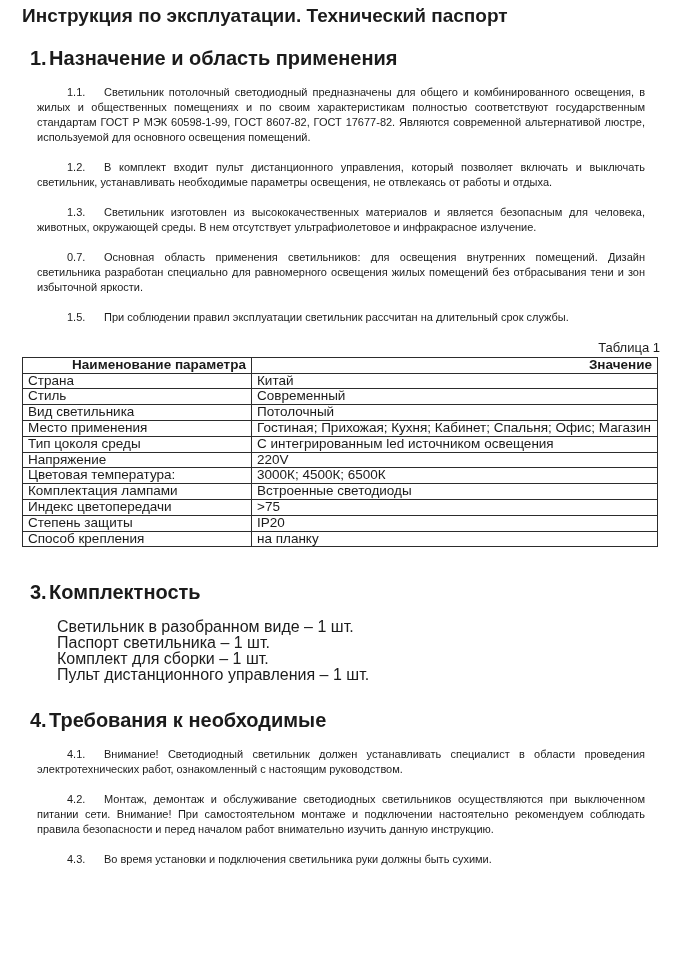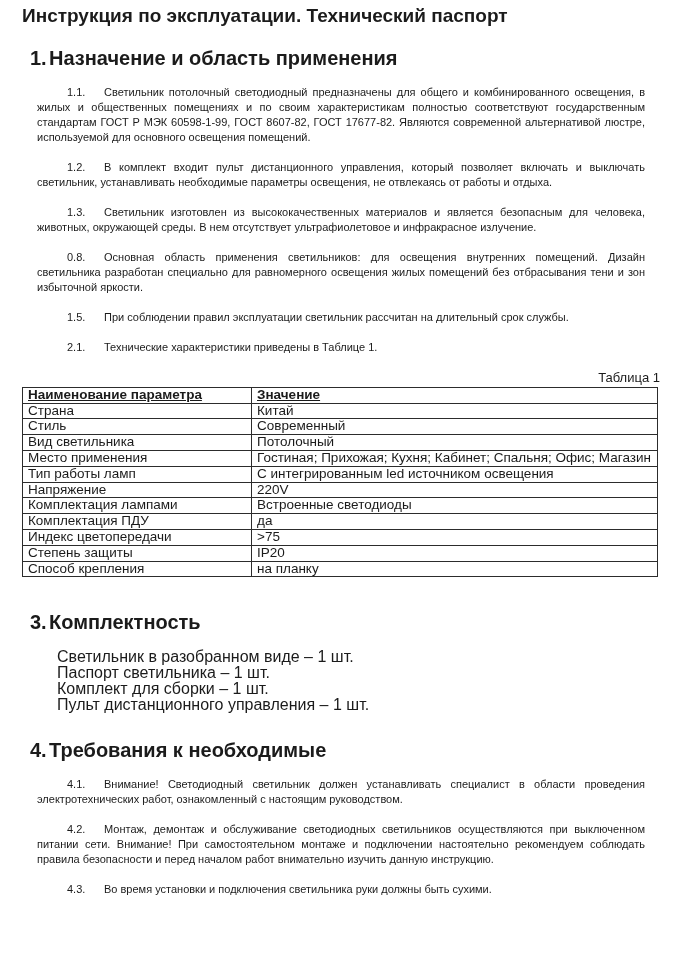--- a/index.html
+++ b/index.html
@@ -68,22 +68,21 @@
   table.spec th, table.spec td {
     border: 1px solid #2c2c2c;
     padding: 0 5px;
     height: 14.8px;
     line-height: 14.8px;
     white-space: nowrap;
     overflow: hidden;
   }
   table.spec th {
     font-weight: bold;
-    text-align: left;
-    text-decoration: underline;
+    text-align: right;
   }
   table.spec .col-name { width: 218px; }
   .kit-list {
     margin: 15px 0 0 35px;
     font-size: 16px;
     line-height: 15.8px;
   }
   .kit-item { margin: 0; }
   .sec3-block { margin-top: 33px; }
   .sec4-block { margin-top: 25px; }
@@ -96,25 +95,24 @@
 
   <div class="page-subtitle">Инструкция по эксплуатации.  Технический паспорт</div>
 
   <div class="sec-heading">
     <span class="hnum">1.</span><span>Назначение и область применения</span>
   </div>
 
   <p class="para"><span class="pnum">1.1.</span><span>Светильник потолочный светодиодный предназначены для общего и комбинированного освещения, в жилых и общественных помещениях и по своим характеристикам полностью соответствуют государственным стандартам ГОСТ Р МЭК 60598-1-99, ГОСТ 8607-82, ГОСТ 17677-82. Являются современной альтернативой люстре, используемой для основного освещения помещений.</span></p>
   <p class="para"><span class="pnum">1.2.</span><span>В комплект входит пульт дистанционного управления, который позволяет включать и выключать светильник, устанавливать необходимые параметры освещения, не отвлекаясь от работы и отдыха.</span></p>
   <p class="para"><span class="pnum">1.3.</span><span>Светильник изготовлен из высококачественных материалов и является безопасным для человека, животных, окружающей среды. В нем отсутствует ультрафиолетовое и инфракрасное излучение.</span></p>
-  <p class="para"><span class="pnum">0.8.</span><span>Основная область применения светильников: для освещения внутренних помещений. Дизайн светильника разработан специально для равномерного освещения жилых помещений без отбрасывания тени и зон избыточной яркости.</span></p>
+  <p class="para"><span class="pnum">0.7.</span><span>Основная область применения светильников: для освещения внутренних помещений. Дизайн светильника разработан специально для равномерного освещения жилых помещений без отбрасывания тени и зон избыточной яркости.</span></p>
   <p class="para"><span class="pnum">1.5.</span><span>При соблюдении правил эксплуатации светильник рассчитан на длительный срок службы.</span></p>
 
 
-  <p class="para"><span class="pnum">2.1.</span><span>Технические характеристики приведены в Таблице 1.</span></p>
 
   <div class="table-caption">Таблица 1</div>
 
   <table class="spec">
     <thead>
       <tr>
         <th class="col-name">Наименование параметра</th>
         <th>Значение</th>
       </tr>
     </thead>
@@ -129,34 +127,34 @@
         </tr>
       <tr>
           <td class="col-name">Вид светильника</td>
           <td>Потолочный</td>
         </tr>
       <tr>
           <td class="col-name">Место применения</td>
           <td>Гостиная; Прихожая; Кухня; Кабинет; Спальня; Офис; Магазин</td>
         </tr>
       <tr>
-          <td class="col-name">Тип работы ламп</td>
+          <td class="col-name">Тип цоколя среды</td>
           <td>С интегрированным led источником освещения</td>
         </tr>
       <tr>
           <td class="col-name">Напряжение</td>
           <td>220V</td>
         </tr>
       <tr>
+          <td class="col-name">Цветовая температура:</td>
+          <td>3000К; 4500К; 6500К</td>
+        </tr>
+      <tr>
           <td class="col-name">Комплектация лампами</td>
           <td>Встроенные светодиоды</td>
-        </tr>
-      <tr>
-          <td class="col-name">Комплектация ПДУ</td>
-          <td>да</td>
         </tr>
       <tr>
           <td class="col-name">Индекс цветопередачи</td>
           <td>&gt;75</td>
         </tr>
       <tr>
           <td class="col-name">Степень защиты</td>
           <td>IP20</td>
         </tr>
       <tr>

